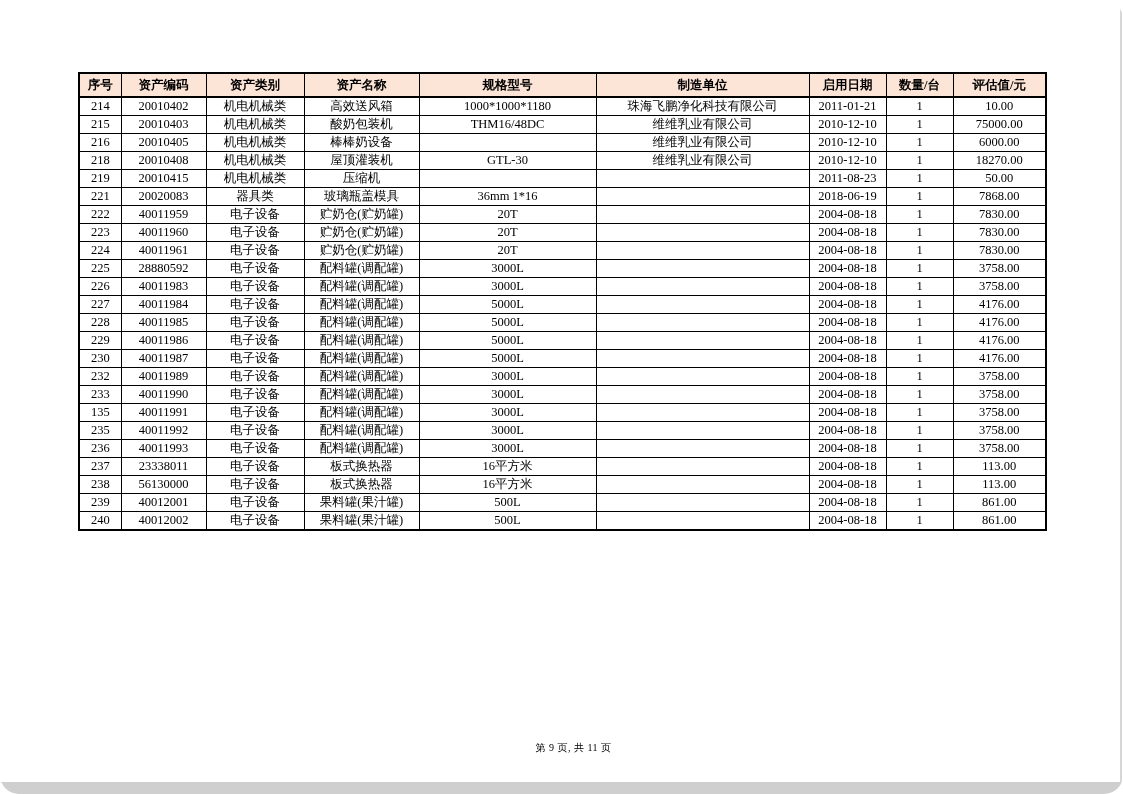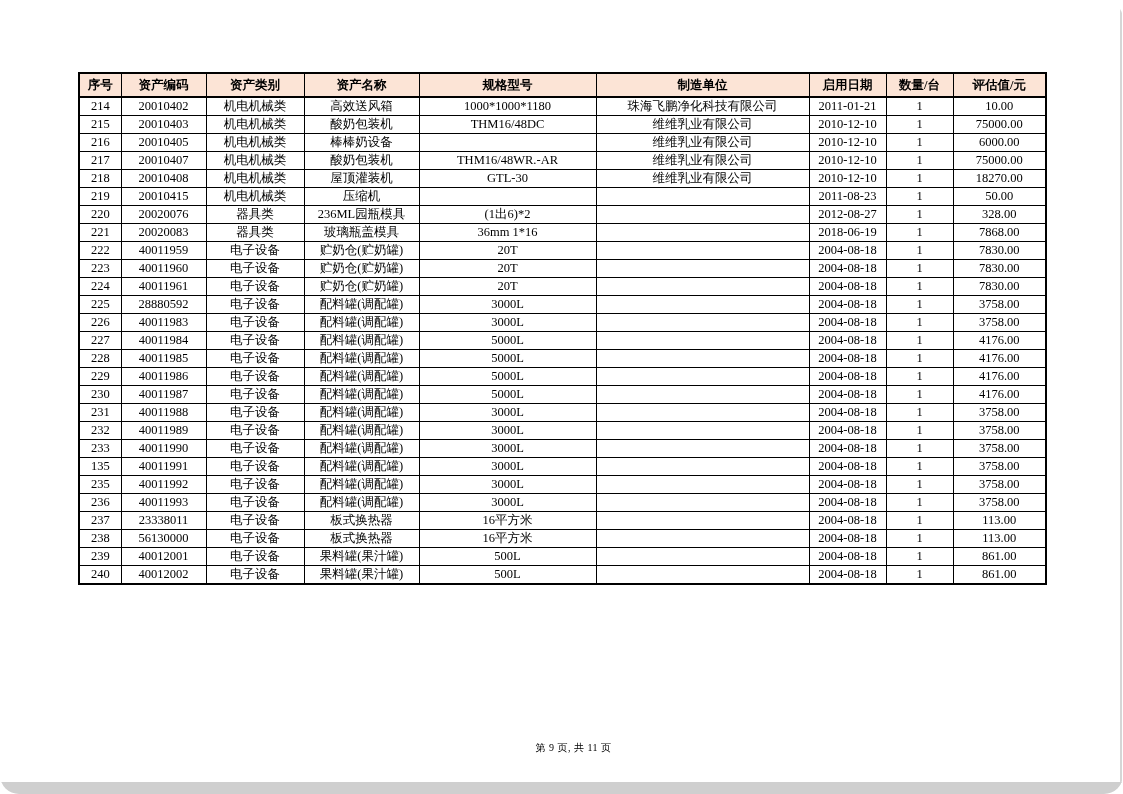--- a/index.html
+++ b/index.html
@@ -136,62 +136,40 @@
           <td>20010405</td>
           <td>机电机械类</td>
           <td>棒棒奶设备</td>
           <td></td>
           <td>维维乳业有限公司</td>
           <td>2010-12-10</td>
           <td>1</td>
           <td>6000.00</td>
         </tr>
         <tr>
-          <td>217</td>
-          <td>20010407</td>
-          <td>机电机械类</td>
-          <td>酸奶包装机</td>
-          <td>THM16/48WR.-AR</td>
-          <td>维维乳业有限公司</td>
-          <td>2010-12-10</td>
-          <td>1</td>
-          <td>75000.00</td>
-        </tr>
-        <tr>
           <td>218</td>
           <td>20010408</td>
           <td>机电机械类</td>
           <td>屋顶灌装机</td>
           <td>GTL-30</td>
           <td>维维乳业有限公司</td>
           <td>2010-12-10</td>
           <td>1</td>
           <td>18270.00</td>
         </tr>
         <tr>
           <td>219</td>
           <td>20010415</td>
           <td>机电机械类</td>
           <td>压缩机</td>
           <td></td>
           <td></td>
           <td>2011-08-23</td>
           <td>1</td>
           <td>50.00</td>
-        </tr>
-        <tr>
-          <td>220</td>
-          <td>20020076</td>
-          <td>器具类</td>
-          <td>236ML园瓶模具</td>
-          <td>(1出6)*2</td>
-          <td></td>
-          <td>2012-08-27</td>
-          <td>1</td>
-          <td>328.00</td>
         </tr>
         <tr>
           <td>221</td>
           <td>20020083</td>
           <td>器具类</td>
           <td>玻璃瓶盖模具</td>
           <td>36mm 1*16</td>
           <td></td>
           <td>2018-06-19</td>
           <td>1</td>
@@ -290,31 +268,20 @@
           <td>40011987</td>
           <td>电子设备</td>
           <td>配料罐(调配罐)</td>
           <td>5000L</td>
           <td></td>
           <td>2004-08-18</td>
           <td>1</td>
           <td>4176.00</td>
         </tr>
         <tr>
-          <td>231</td>
-          <td>40011988</td>
-          <td>电子设备</td>
-          <td>配料罐(调配罐)</td>
-          <td>3000L</td>
-          <td></td>
-          <td>2004-08-18</td>
-          <td>1</td>
-          <td>3758.00</td>
-        </tr>
-        <tr>
           <td>232</td>
           <td>40011989</td>
           <td>电子设备</td>
           <td>配料罐(调配罐)</td>
           <td>3000L</td>
           <td></td>
           <td>2004-08-18</td>
           <td>1</td>
           <td>3758.00</td>
         </tr>

